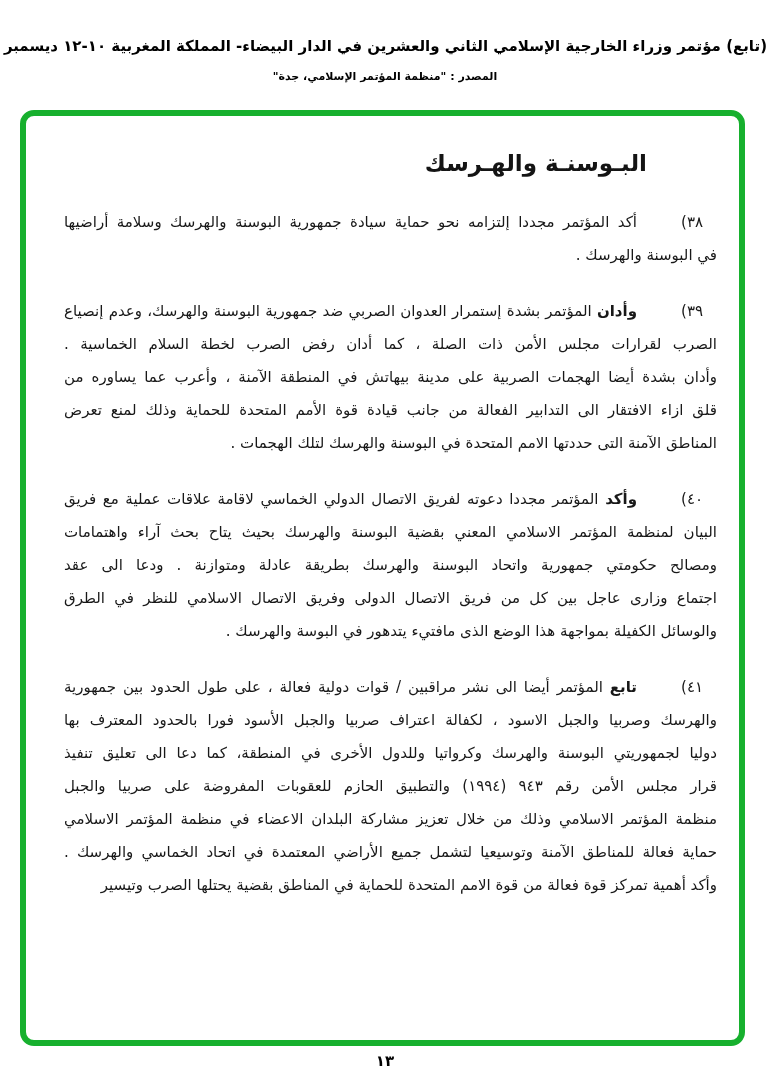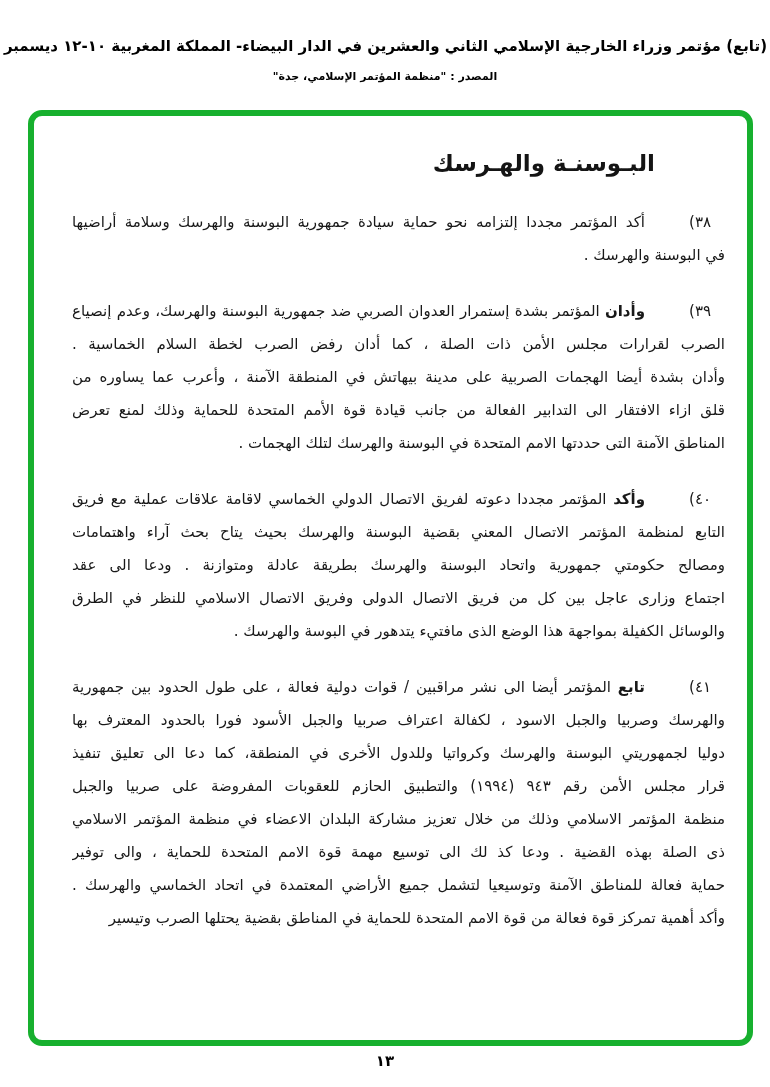--- a/index.html
+++ b/index.html
@@ -13,21 +13,21 @@
     direction:rtl;font-weight:bold;font-size:15px;line-height:24px;
     color:#000;text-align:justify;text-align-last:justify;
     max-height:30px;overflow:hidden;white-space:nowrap;
   }
   .hdr-source{
     position:absolute;top:70px;left:0;right:0;
     direction:rtl;text-align:center;font-weight:bold;font-size:11px;color:#000;
   }
   
   .frame{
-    position:absolute;left:28px;top:110px;width:713px;height:924px;
+    position:absolute;left:20px;top:110px;width:713px;height:924px;
     border:6px solid #17b02e;border-radius:14px;background:#fff;
     box-sizing:content-box;overflow:hidden;
   }
   .section-title{
     direction:rtl;text-align:right;
     padding:34px 92px 0 0;
     font-size:23px;font-weight:bold;color:#141414;letter-spacing:0.5px;
   }
   .content{
     direction:rtl;
@@ -70,32 +70,31 @@
         <span class="para-num">٣٩)</span>
         <div class="line first"><b>وأدان</b> المؤتمر بشدة إستمرار العدوان الصربي ضد جمهورية البوسنة والهرسك، وعدم إنصياع</div>
         <div class="line">الصرب لقرارات مجلس الأمن ذات الصلة ، كما أدان رفض الصرب لخطة السلام الخماسية .</div>
         <div class="line">وأدان بشدة أيضا الهجمات الصربية على مدينة بيهاتش في المنطقة الآمنة ، وأعرب عما يساوره من</div>
         <div class="line">قلق ازاء الافتقار الى التدابير الفعالة من جانب قيادة قوة الأمم المتحدة للحماية وذلك لمنع تعرض</div>
         <div class="line final">المناطق الآمنة التى حددتها الامم المتحدة في البوسنة والهرسك لتلك الهجمات .</div>
       </div>
       <div class="para">
         <span class="para-num">٤٠)</span>
         <div class="line first"><b>وأكد</b> المؤتمر مجددا دعوته لفريق الاتصال الدولي الخماسي لاقامة علاقات عملية مع فريق الاتصال</div>
-        <div class="line">التابع لمنظمة المؤتمر الاتصال المعني بقضية البوسنة والهرسك بحيث يتاح بحث آراء واهتمامات</div>
+        <div class="line">البيان لمنظمة المؤتمر الاسلامي المعني بقضية البوسنة والهرسك بحيث يتاح بحث آراء واهتمامات</div>
         <div class="line">ومصالح حكومتي جمهورية واتحاد البوسنة والهرسك بطريقة عادلة ومتوازنة . ودعا الى عقد</div>
         <div class="line">اجتماع وزارى عاجل بين كل من فريق الاتصال الدولى وفريق الاتصال الاسلامي للنظر في الطرق</div>
         <div class="line final">والوسائل الكفيلة بمواجهة هذا الوضع الذى مافتيء يتدهور في البوسة والهرسك .</div>
       </div>
       <div class="para">
         <span class="para-num">٤١)</span>
         <div class="line first"><b>تابع</b> المؤتمر أيضا الى نشر مراقبين / قوات دولية فعالة ، على طول الحدود بين جمهورية البوسنة</div>
         <div class="line">والهرسك وصربيا والجبل الاسود ، لكفالة اعتراف صربيا والجبل الأسود فورا بالحدود المعترف بها</div>
         <div class="line">دوليا لجمهوريتي البوسنة والهرسك وكرواتيا وللدول الأخرى في المنطقة، كما دعا الى تعليق تنفيذ</div>
         <div class="line">قرار مجلس الأمن رقم ٩٤٣ (١٩٩٤) والتطبيق الحازم للعقوبات المفروضة على صربيا والجبل</div>
         <div class="line">منظمة المؤتمر الاسلامي وذلك من خلال تعزيز مشاركة البلدان الاعضاء في منظمة المؤتمر الاسلامي</div>
-        <div class="line">ذى الصلة بهذه القضية . ودعا كذ لك الى توسيع مهمة قوة الامم المتحدة للحماية ، والى توفير</div>
         <div class="line">حماية فعالة للمناطق الآمنة وتوسيعيا لتشمل جميع الأراضي المعتمدة في اتحاد الخماسي والهرسك .</div>
         <div class="line final">وأكد أهمية تمركز قوة فعالة من قوة الامم المتحدة للحماية في المناطق بقضية يحتلها الصرب وتيسير</div>
       </div>
     </div>
 </div>
 
 <div class="page-num">١٣</div>
 
 </body></html>

